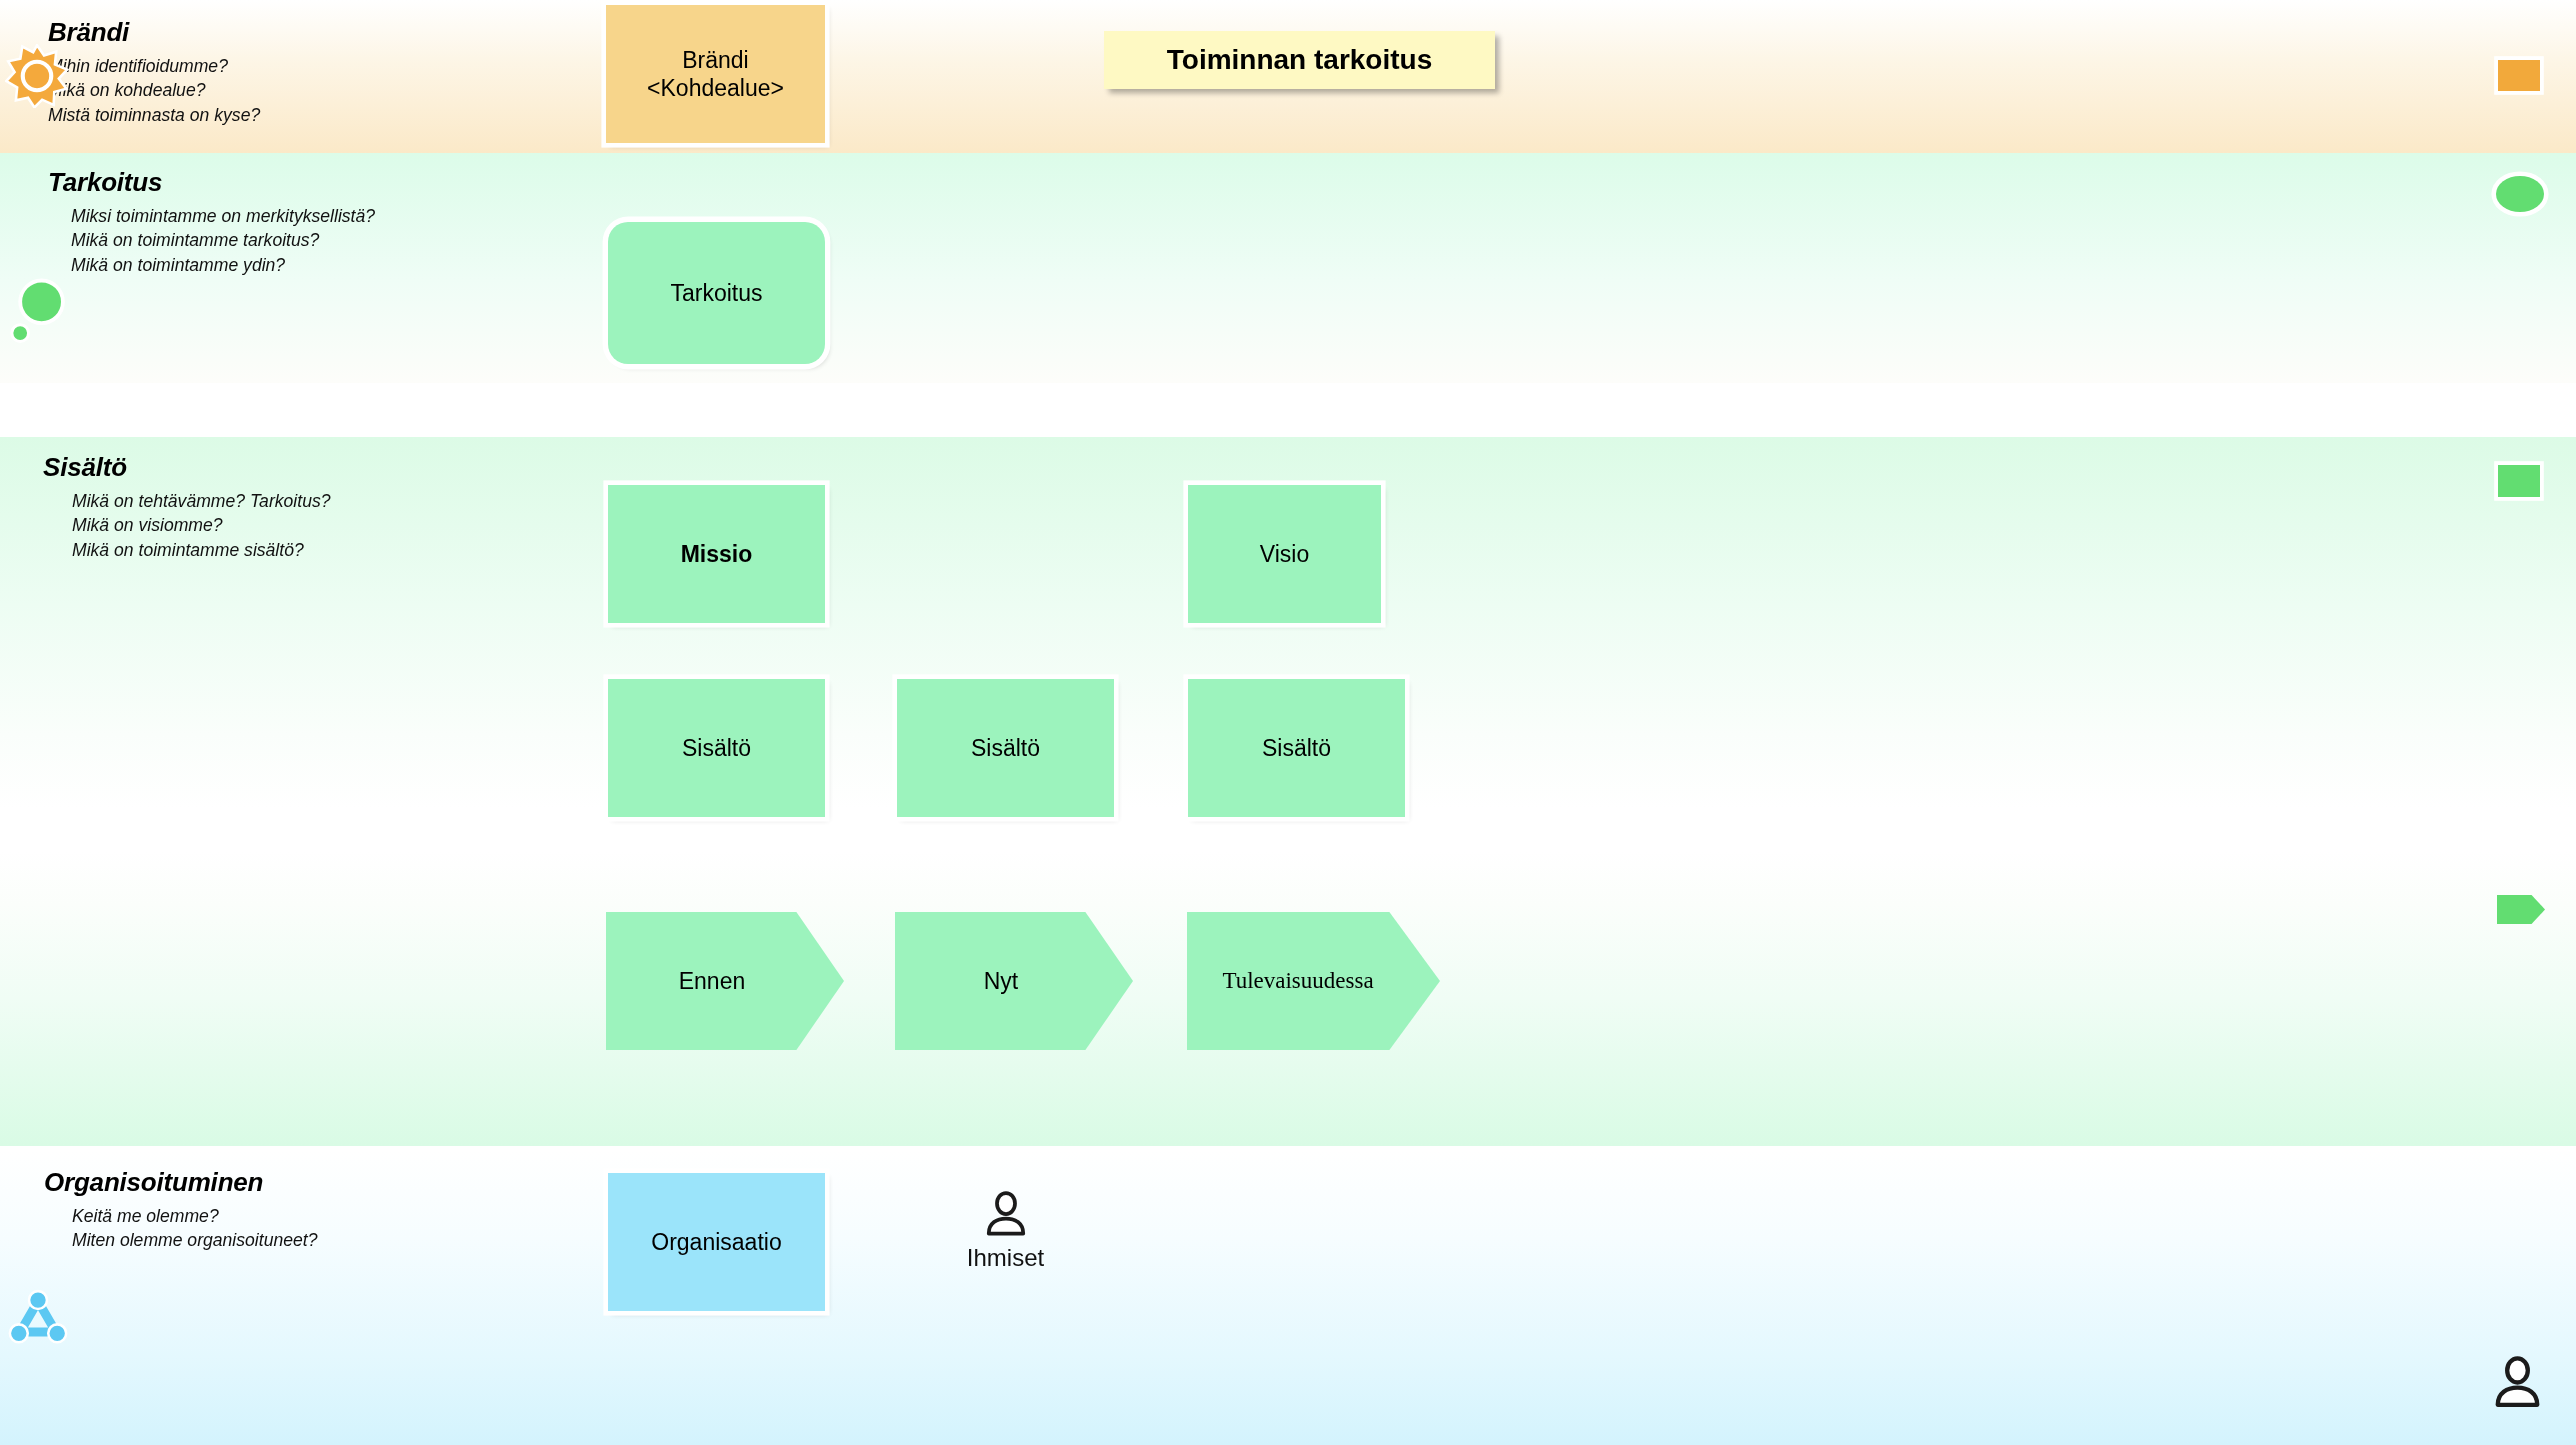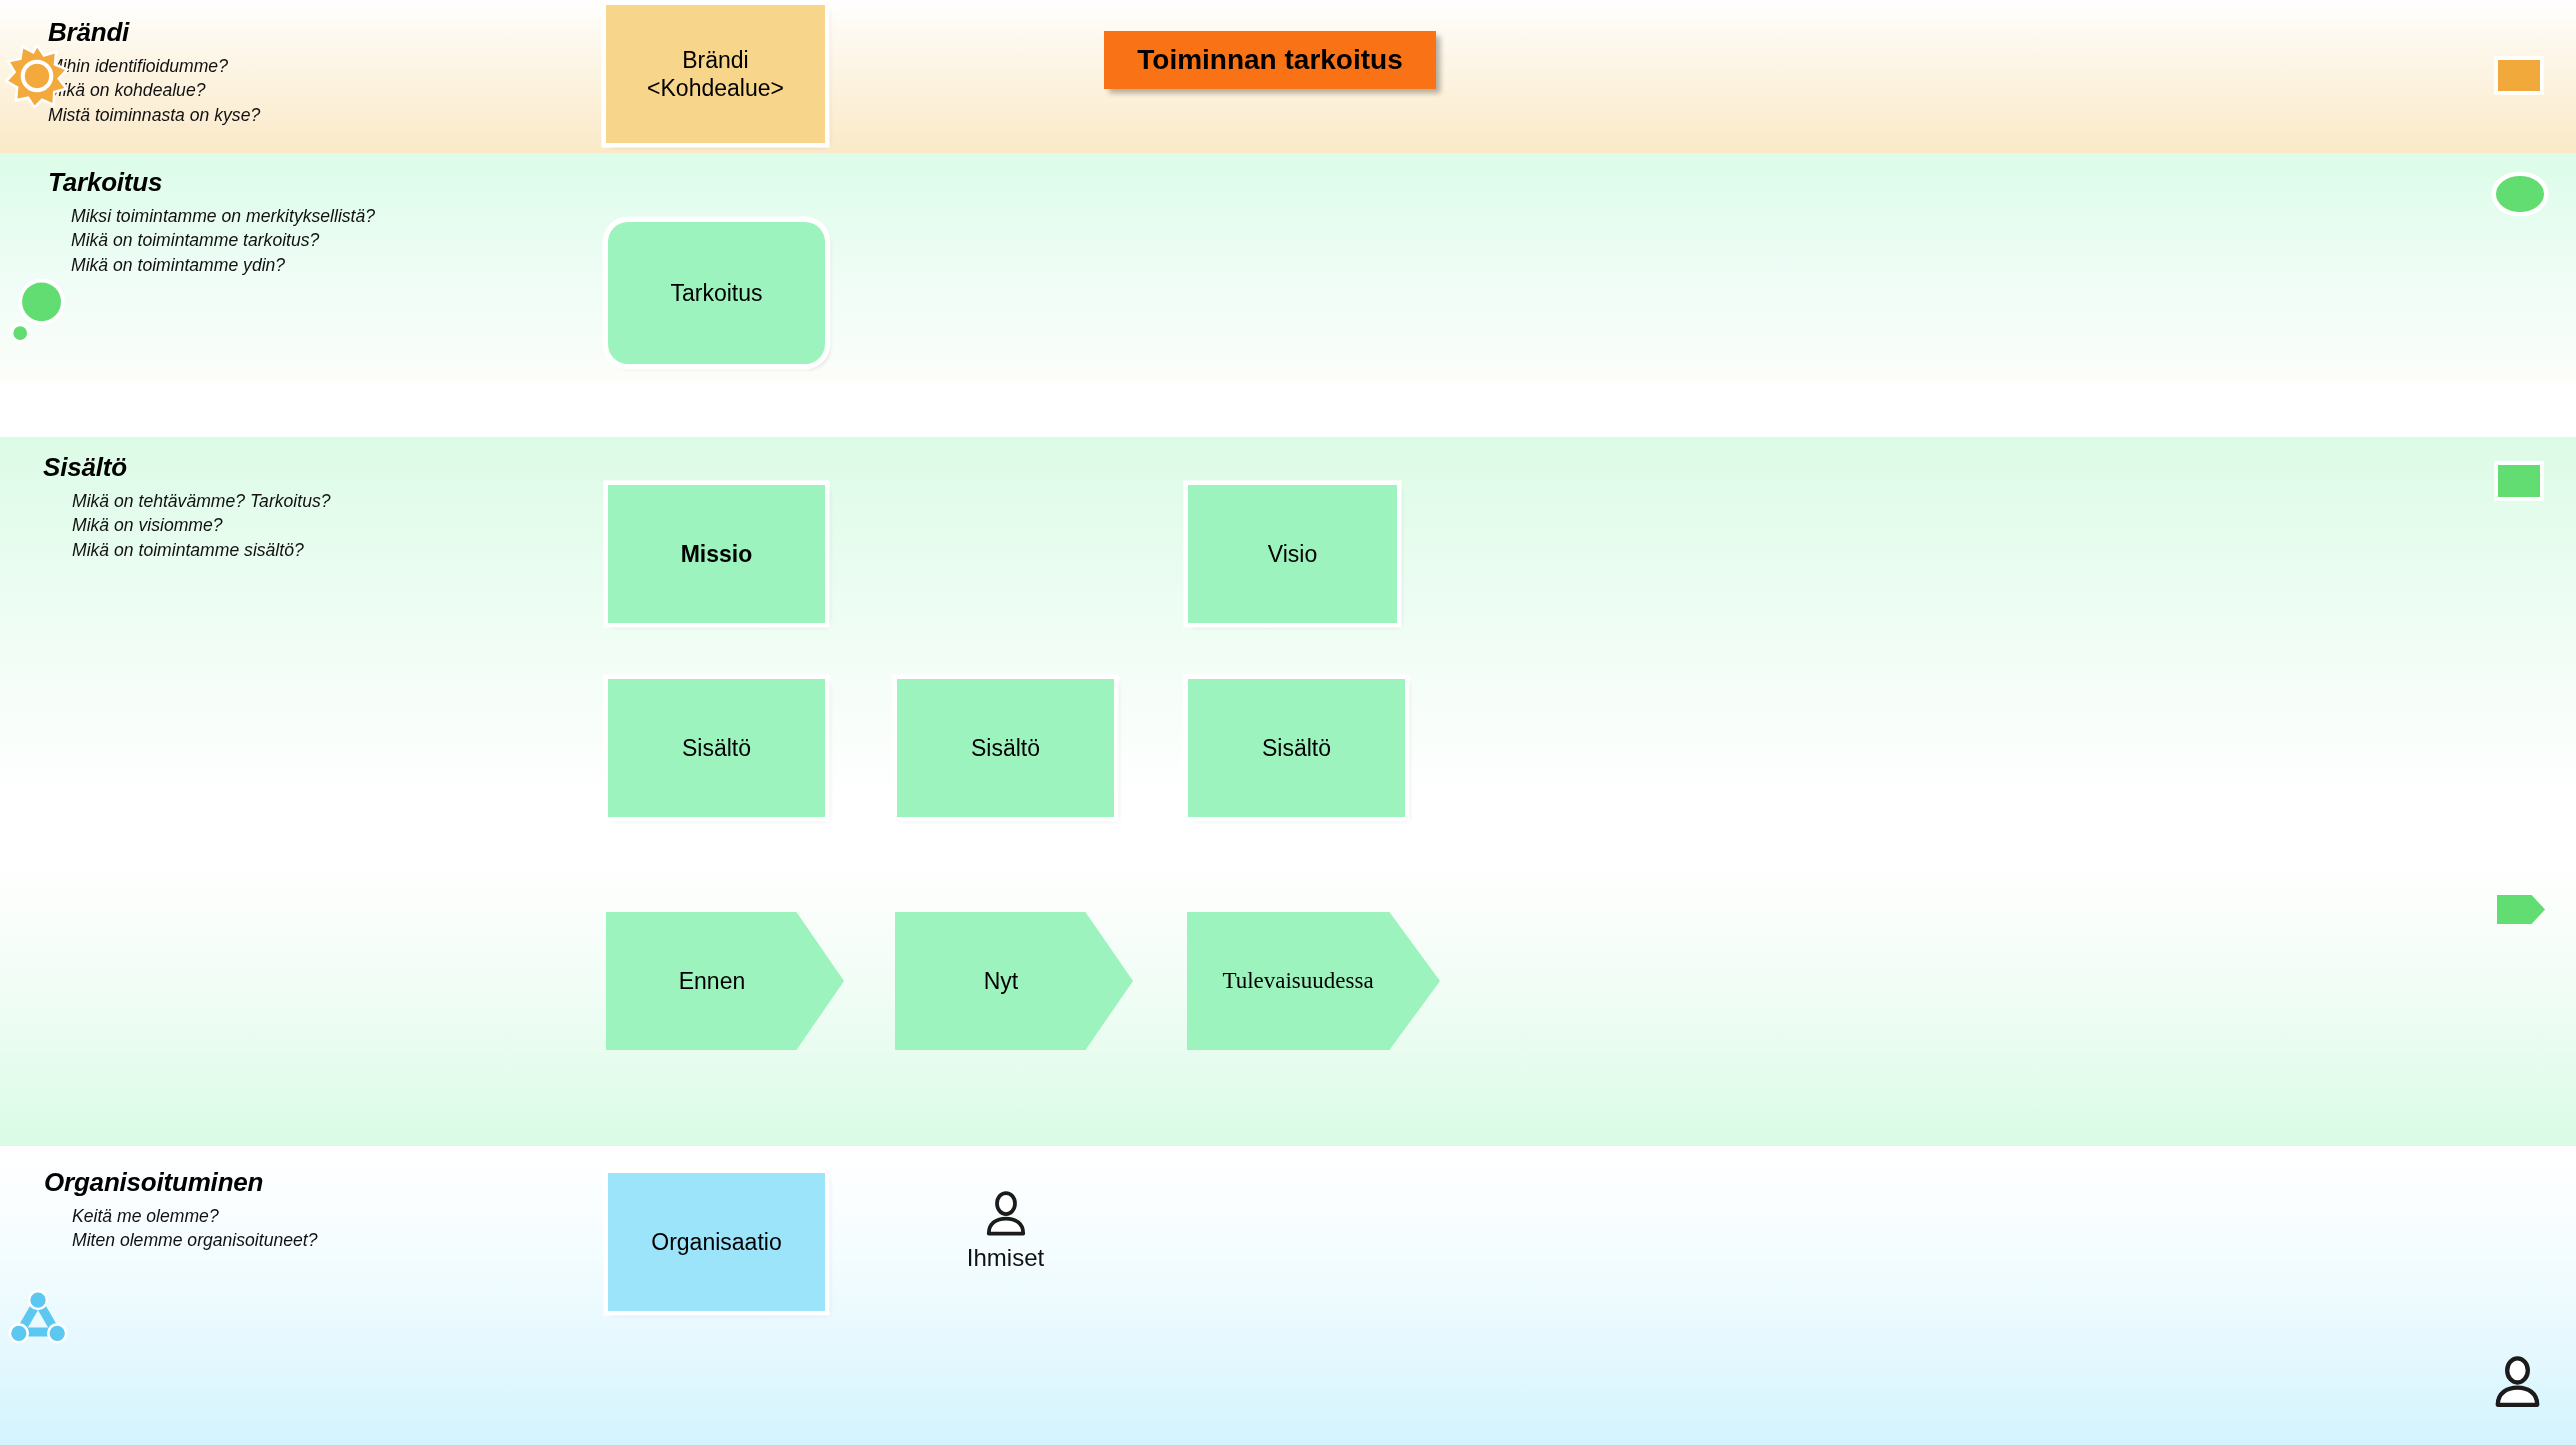--- a/index.html
+++ b/index.html
@@ -76,23 +76,23 @@
     line-height: 1.38;
     white-space: nowrap;
   }
   .sec-lines div { margin: 0; }
 
   
   .plaque {
     position: absolute;
     left: 1104px;
     top: 31px;
-    width: 332px;
+    width: 391px;
     height: 58px;
-    background: #f97316;
+    background: #fef9c3;
     box-shadow: 5.4px 5.4px 5.4px rgba(0,0,0,0.30);
     display: flex;
     align-items: center;
     justify-content: center;
     z-index: 30;
   }
   .plaque-text {
     font-size: 28px;
     font-weight: bold;
     color: #000000;
@@ -229,21 +229,21 @@
       <div>Mikä on tehtävämme? Tarkoitus?</div>
       <div>Mikä on visiomme?</div>
       <div>Mikä on toimintamme sisältö?</div>
     </div>
   </div>
 
   <div class="shape sh-rect" style="left:608px; top:485px; width:217px; height:138px; background:#9CF3BD;font-weight:bold;">
     <span>Missio</span>
   </div>
 
-  <div class="shape sh-rect" style="left:1188px; top:485px; width:209px; height:138px; background:#9CF3BD;">
+  <div class="shape sh-rect" style="left:1188px; top:485px; width:193px; height:138px; background:#9CF3BD;">
     <span>Visio</span>
   </div>
 
   <div class="shape sh-rect" style="left:608px; top:679px; width:217px; height:138px; background:#9CF3BD;">
     <span>Sisältö</span>
   </div>
   <div class="shape sh-rect" style="left:897px; top:679px; width:217px; height:138px; background:#9CF3BD;">
     <span>Sisältö</span>
   </div>
   <div class="shape sh-rect" style="left:1188px; top:679px; width:217px; height:138px; background:#9CF3BD;">

